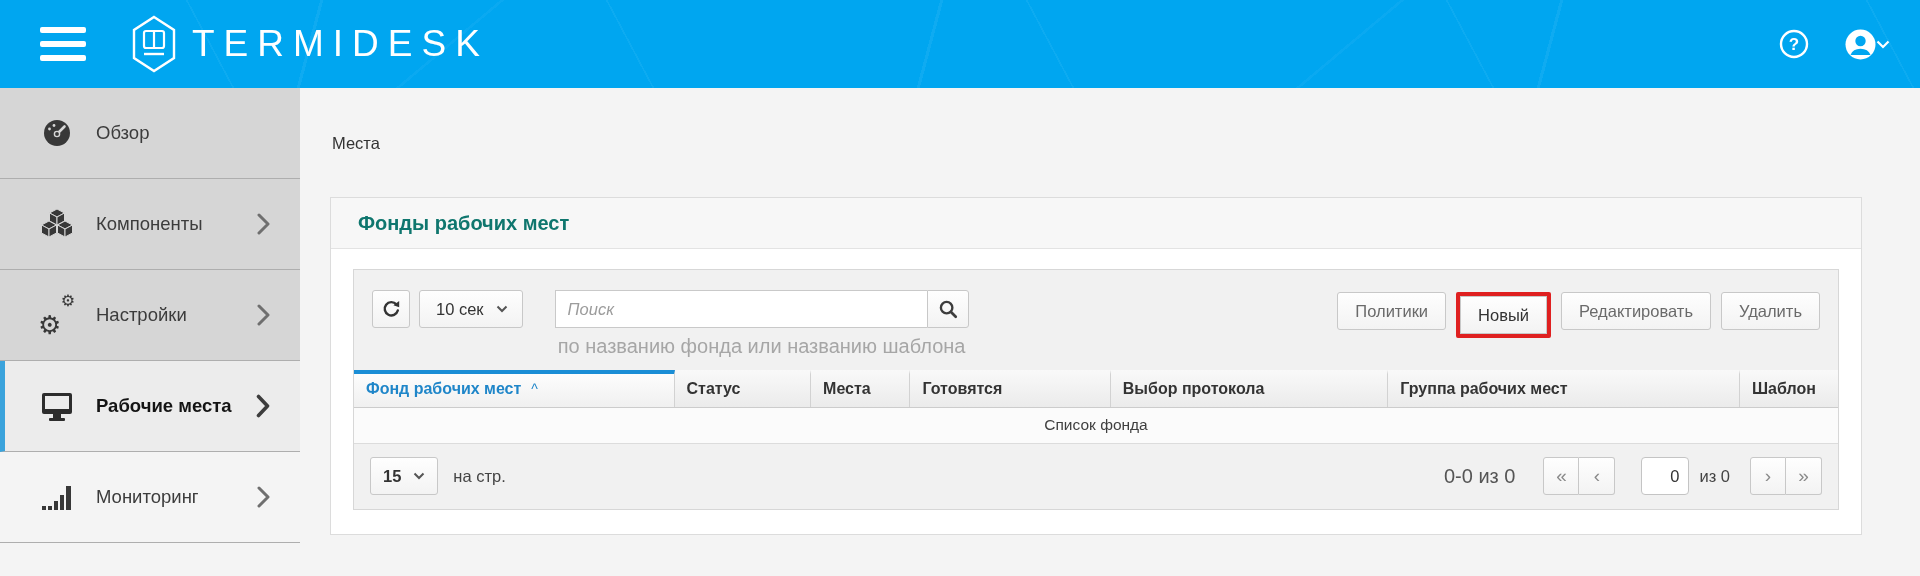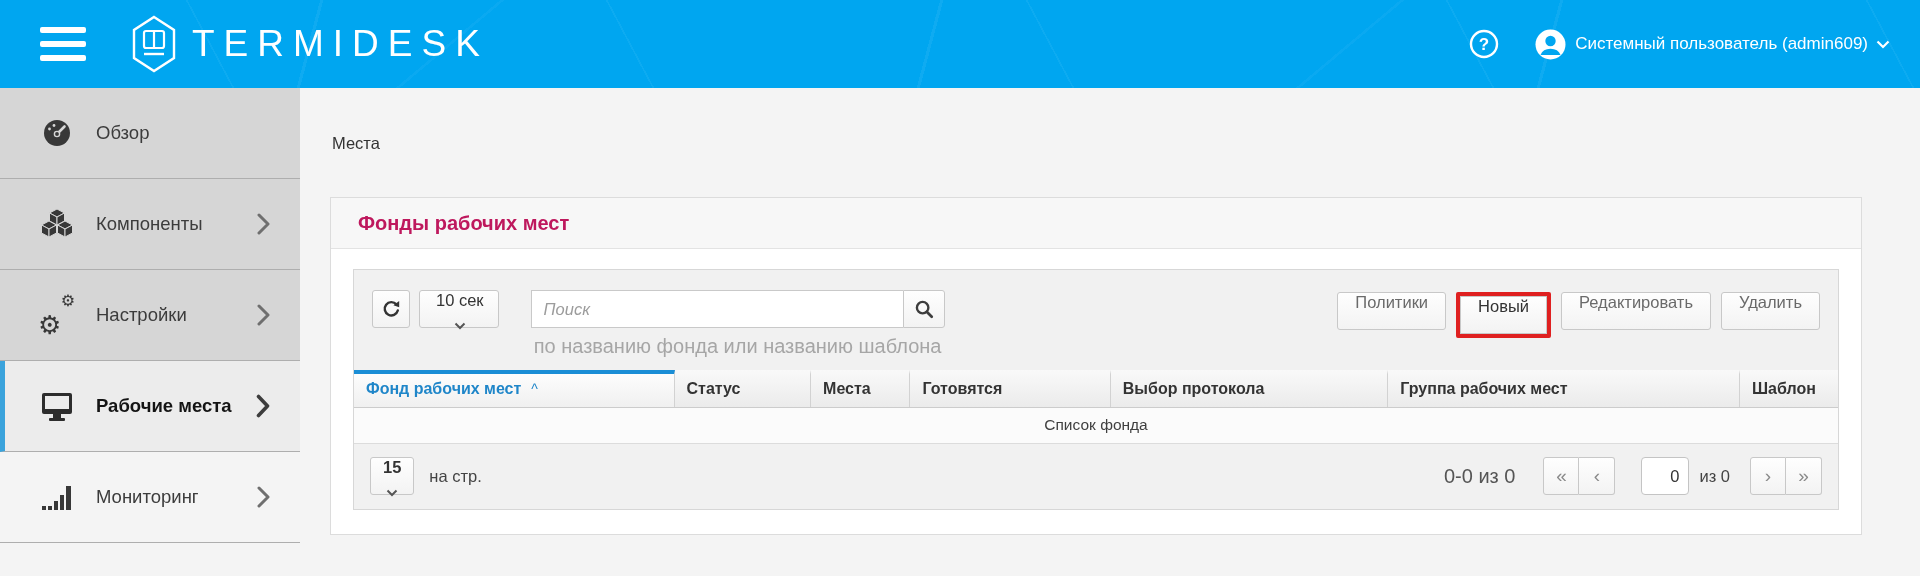--- a/index.html
+++ b/index.html
@@ -33,30 +33,30 @@
   .side-item .chev { margin-left:auto; display:flex; }
   .side-item.active { background:#ececec; border-left:5px solid #3ba3dc; padding-left:35px; }
   .side-item.active .lbl { font-weight:700; color:#141414; }
 
   
   .main { flex:1; background:#f4f4f4; }
   .breadcrumb { padding:46px 0 0 32px; font-size:16.5px; color:#333; }
   .panel { margin:44px 58px 0 30px; background:#fff; border:1px solid #dcdcdc; }
   .panel-header { height:51px; background:#f7f7f7; border-bottom:1px solid #e3e3e3;
     display:flex; align-items:center; padding:0 27px; }
-  .panel-title { font-size:20px; font-weight:700; color:#be185d; }
+  .panel-title { font-size:20px; font-weight:700; color:#0f766e; }
   .panel-body { padding:20px 22px 24px; }
 
   .grid { border:1px solid #d7d7d7; background:#f1f1f1; }
   .grid-toolbar { display:flex; align-items:flex-start; padding:20px 18px 12px; }
 
   .btn { height:38px; padding:0 17px; font-size:16.5px; color:#6a6a6a;
     background:linear-gradient(#fefefe,#f3f3f3); border:1px solid #c8c8c8; border-radius:3px;
     display:inline-flex; align-items:center; cursor:pointer; white-space:nowrap;
-    font-family:"Liberation Sans","DejaVu Sans",sans-serif;flex-direction:column; }
+    font-family:"Liberation Sans","DejaVu Sans",sans-serif; }
   .icon-btn { width:38px; justify-content:center; padding:0; }
   .sel { display:inline-flex; align-items:center; gap:12px; color:#333; }
   .sel .chev-d { display:flex; }
   .interval-sel { margin-left:9px; padding:0 14px 0 16px; }
 
   .search-wrap { margin-left:32px; display:flex; flex-direction:column; }
   .search-row { display:flex; }
   .search-input { width:372px; height:38px; border:1px solid #c9c9c9; border-right:none;
     padding:0 12px; font-size:16.5px; font-style:italic; color:#444; background:#fff; outline:none;
     font-family:"Liberation Sans","DejaVu Sans",sans-serif; }
@@ -128,21 +128,20 @@
       </svg>
     </span>
     <div class="user-chip">
       <span style="display:flex;">
         <svg width="31" height="31" viewBox="0 0 31 31">
           <circle cx="15.5" cy="15.5" r="15" fill="#fff"></circle>
           <circle cx="15.5" cy="12" r="5.2" fill="#00a6f0"></circle>
           <path d="M5.5 26 a10.5 9 0 0 1 20 0 z" fill="#00a6f0"></path>
         </svg>
       </span>
-      <span class="user-name">Системный пользователь (admin609)</span>
       <span style="display:flex;">
         <svg width="14" height="9" viewBox="0 0 14 9">
             <polyline points="1.5,1.5 7,7 12.5,1.5" fill="none" stroke="#fff" stroke-width="2.2"></polyline>
           </svg>
       </span>
     </div>
   </div>
 </header>
 
 <div class="layout">

